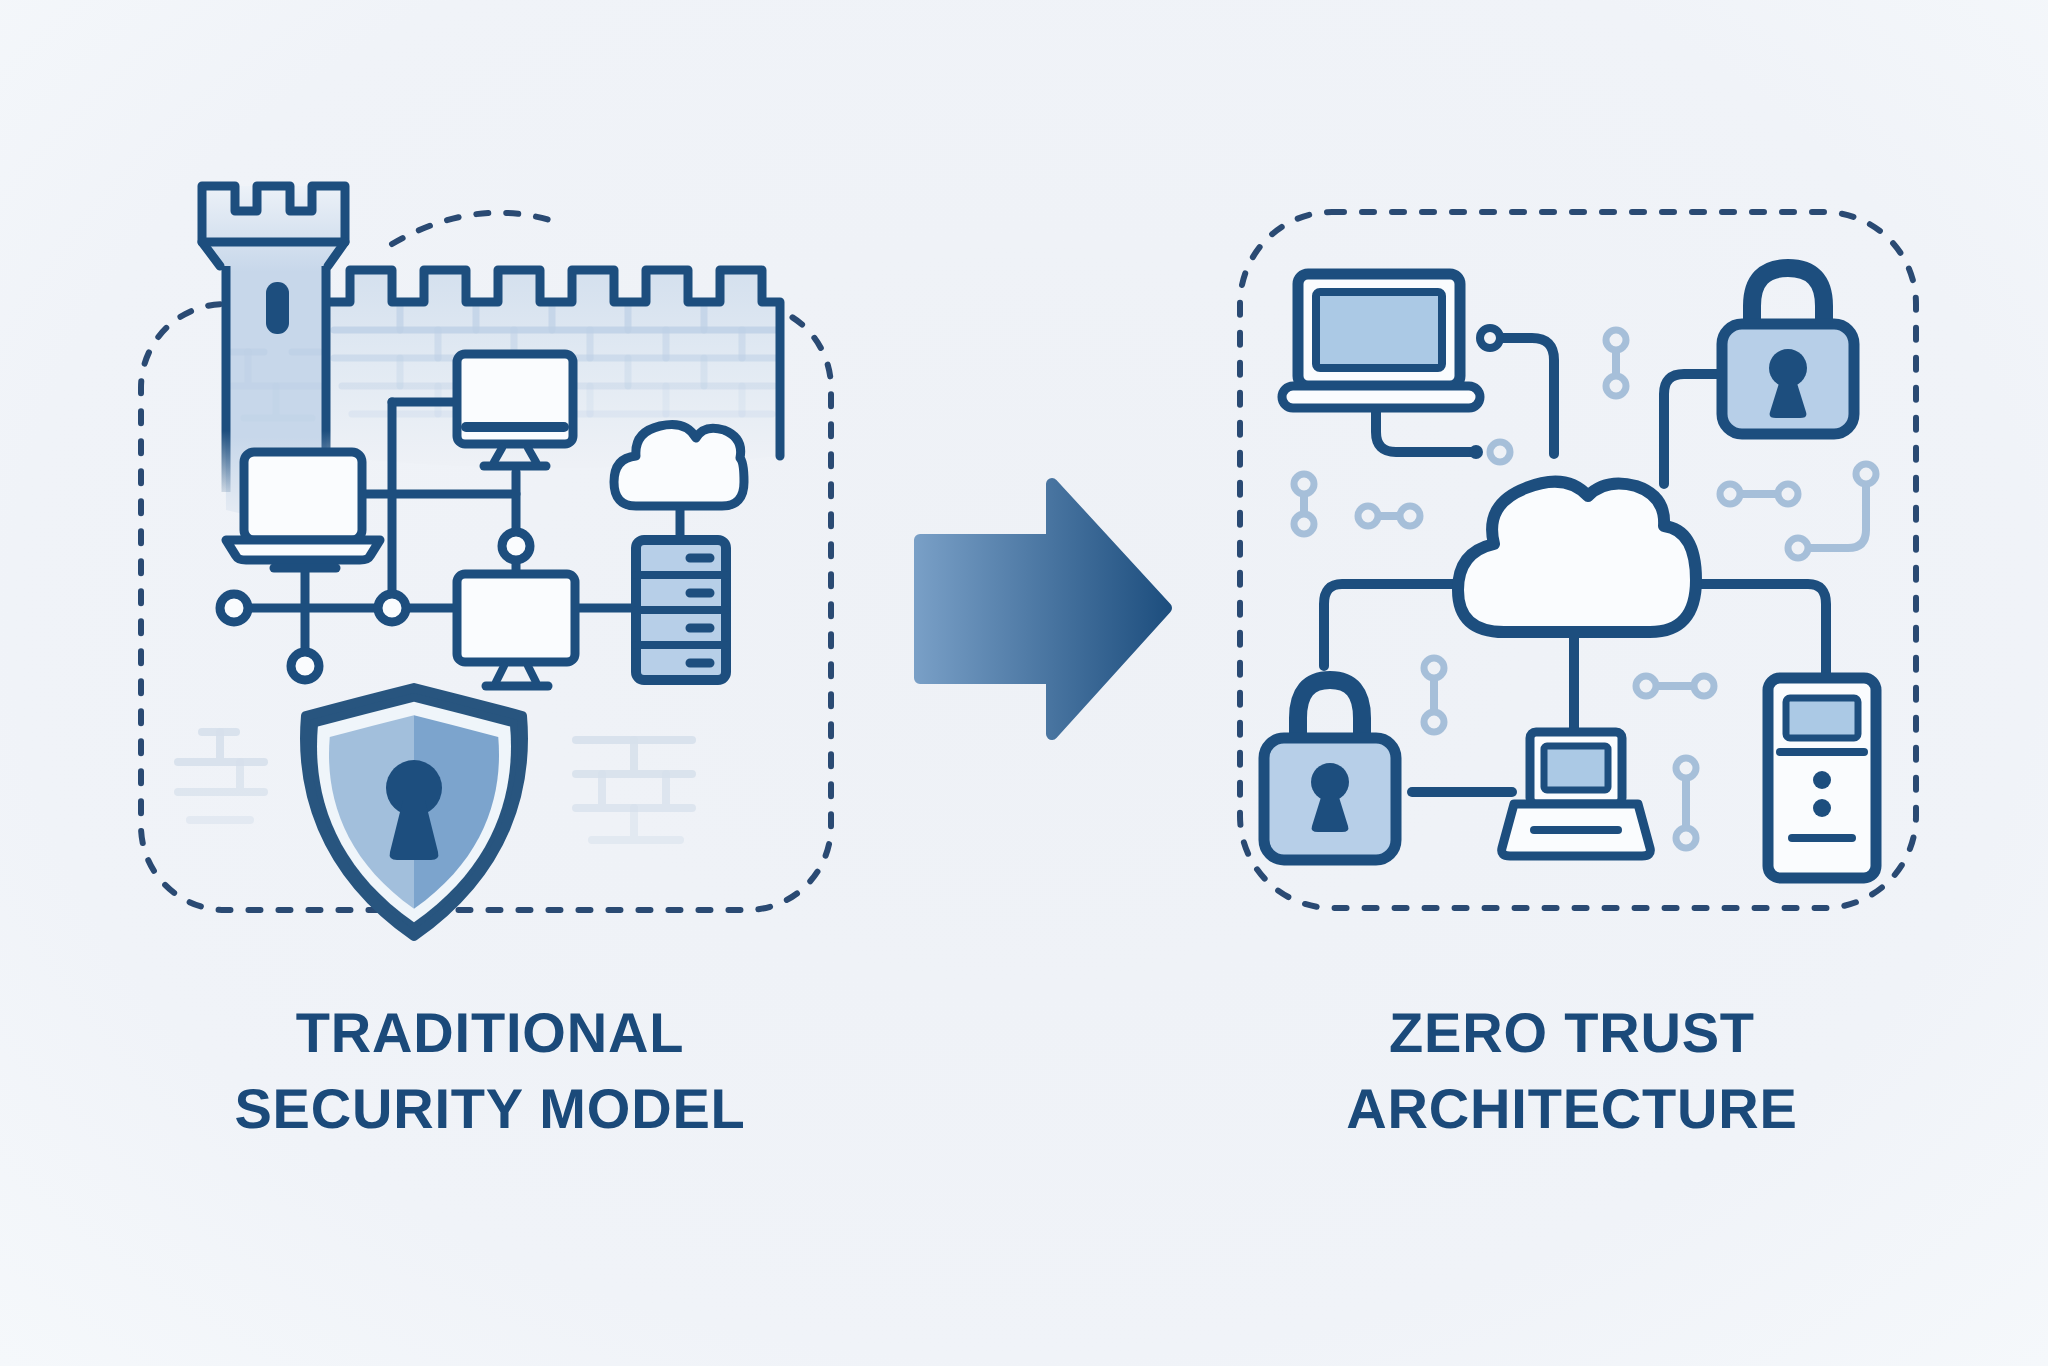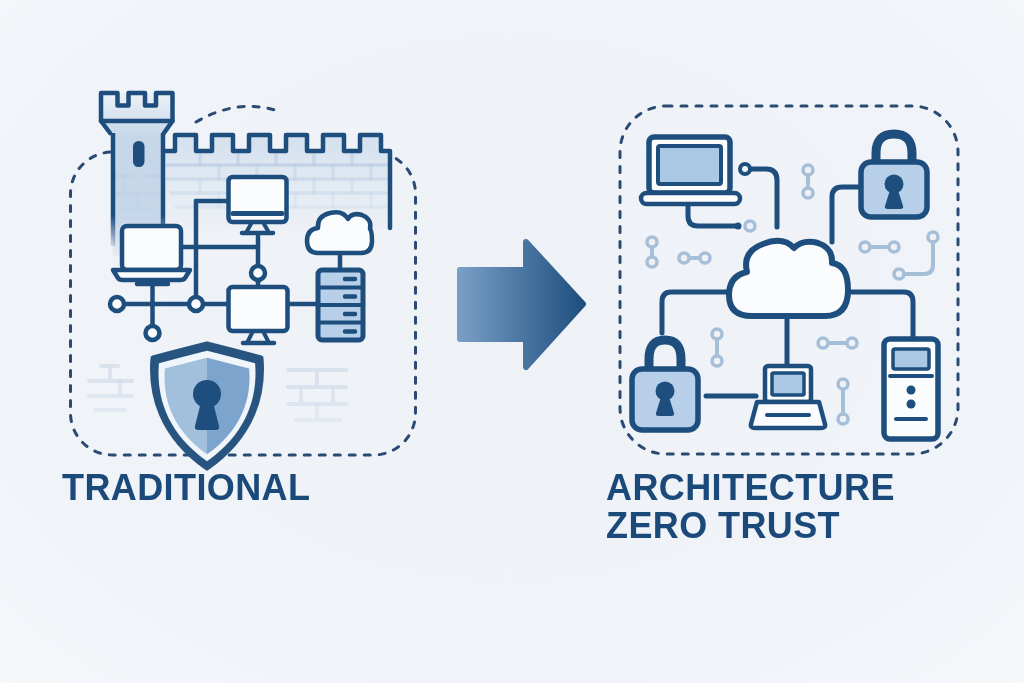--- a/index.html
+++ b/index.html
@@ -29,22 +29,22 @@
   .half-r{fill:var(--shield-right);}
   .st-as{stop-color:var(--arrow-start);}
   .st-ae{stop-color:var(--arrow-end);}
   .st-bg{stop-color:var(--background);}
   .st-wall0{stop-color:var(--wall-top);}
   .st-wall1{stop-color:var(--wall-mid);}
   .st-tw0{stop-color:var(--tower-hi);}
   .st-tw1{stop-color:var(--tower-mid);}
   .st-ol{stop-color:var(--outline);}
   
-  .caption{position:absolute;top:469px;
-    color:var(--caption,#1b4a7a);font-weight:bold;font-size:36px;line-height:38px;
+  .caption{position:absolute;top:498px;text-align:center;
+    color:var(--caption,#1b4a7a);font-weight:bold;font-size:28px;line-height:38px;
     letter-spacing:.4px;}
 </style>
 </head>
 <body>
 
 <div class="canvas">
 
   <svg class="illus" style="left:60px;top:80px" width="370" height="395" viewBox="60 80 370 395">
     <defs>
       <linearGradient id="wallG" gradientUnits="userSpaceOnUse" x1="0" y1="135" x2="0" y2="232">
@@ -257,19 +257,20 @@
       <rect class="screenfill ol" stroke-width="3.5" x="893" y="349" width="36" height="20" rx="2"></rect>
       <path class="ol" stroke-width="4" d="M890,376 H932"></path>
       <circle class="dkfill" cx="911" cy="390" r="4.5"></circle>
       <circle class="dkfill" cx="911" cy="404" r="4.5"></circle>
       <path class="ol" stroke-width="4" d="M896,419 H926"></path>
     </g>
   </svg>
 
   <div class="caption" style="left:62px;width:366px;">
     <div>TRADITIONAL</div>
+    <div>SECURITY MODEL</div>
   </div>
   <div class="caption" style="left:606px;width:360px;">
+    <div>ZERO TRUST</div>
     <div>ARCHITECTURE</div>
-    <div>ZERO TRUST</div>
   </div>
 
 </div>
 
 </body></html>

